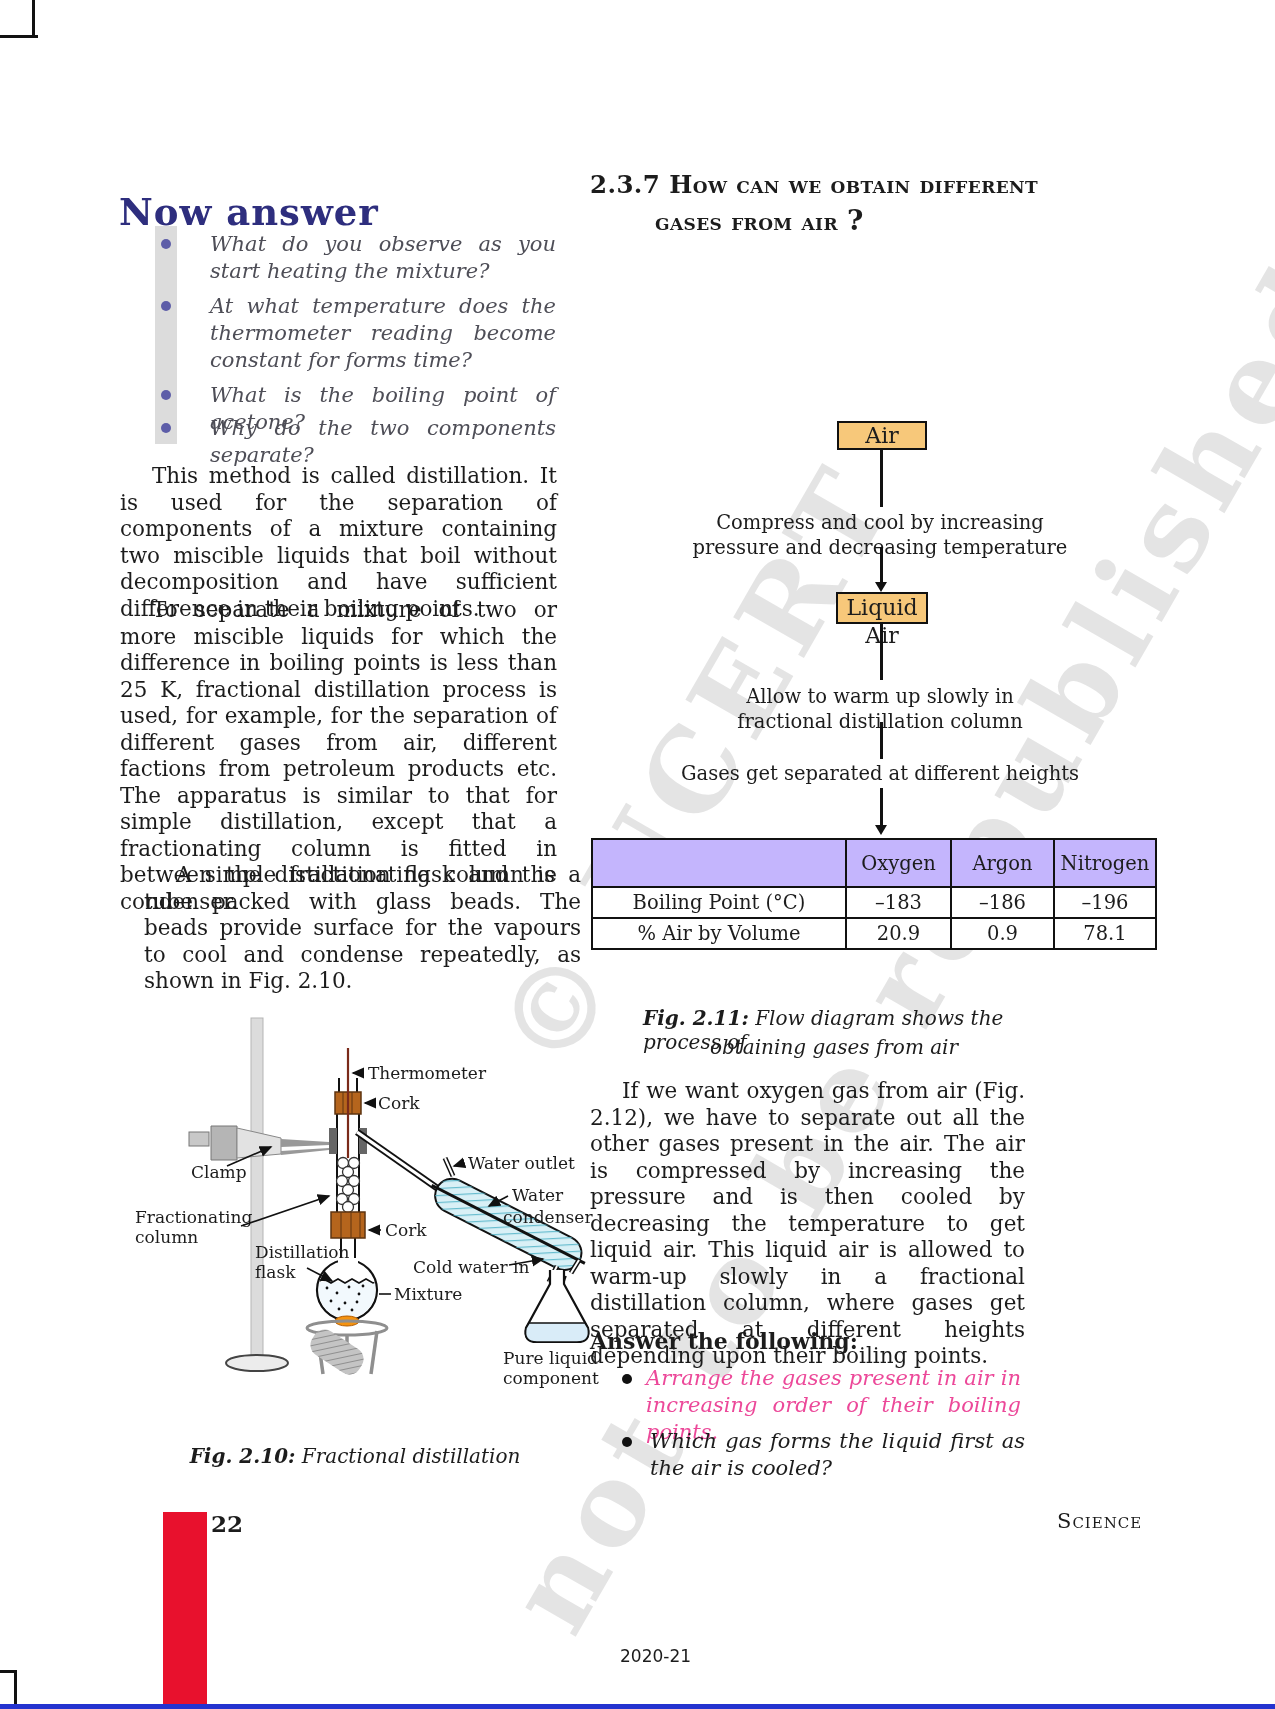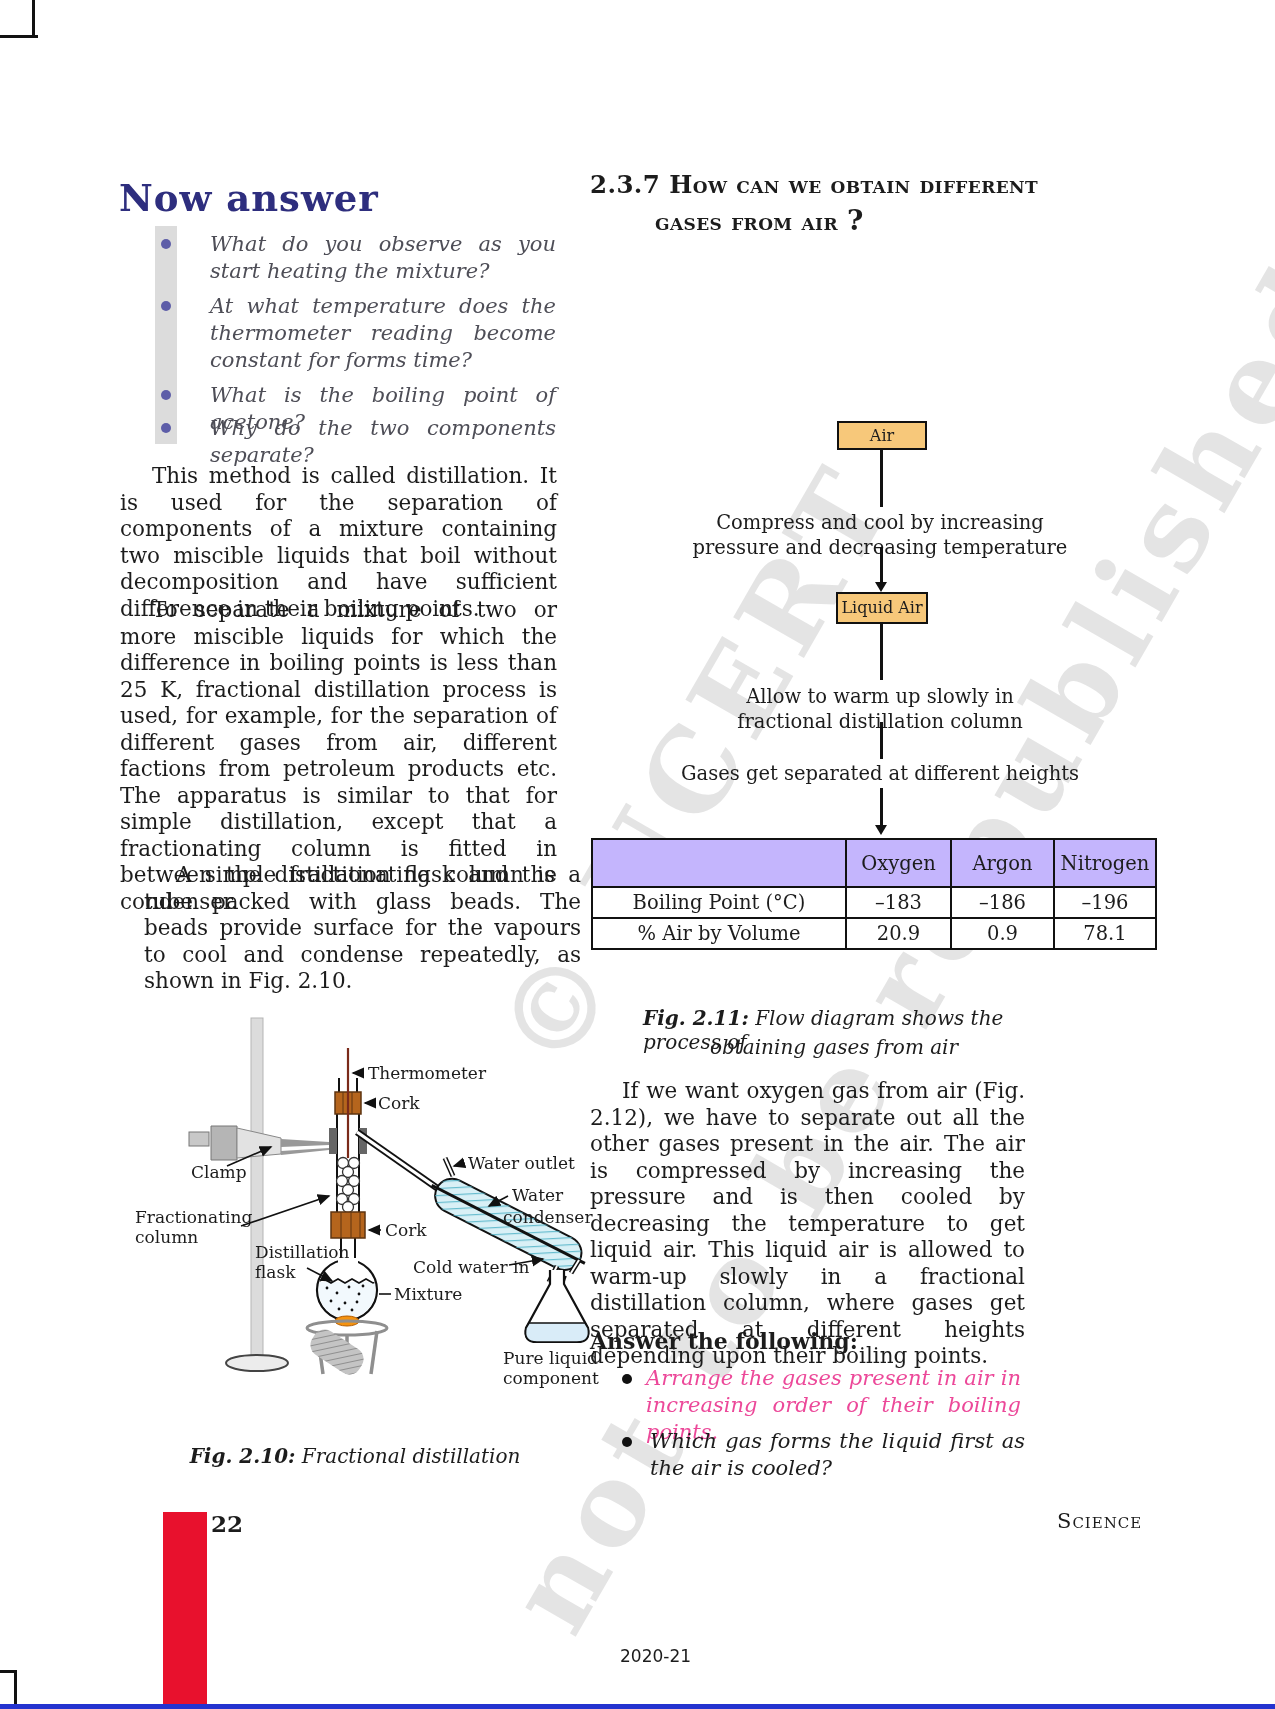--- a/index.html
+++ b/index.html
@@ -6,38 +6,38 @@
   #page{position:relative;width:1275px;height:1709px;background:#ffffff;overflow:hidden;
         font-family:"DejaVu Serif","Liberation Serif",serif;color:#1c1c1c;}
   .abs{position:absolute;}
   
   .wm{position:absolute;z-index:0;color:rgba(90,90,90,0.16);font-weight:bold;
       white-space:nowrap;transform:rotate(-60deg);letter-spacing:10px;font-size:112px;}
   #content{position:absolute;left:0;top:0;width:1275px;height:1709px;z-index:1;}
   
   .crop{position:absolute;background:#111;}
   
-  .now-title{left:119px;top:176px;font-size:37px;font-weight:bold;color:#2e2e7e;letter-spacing:1px;}
+  .now-title{left:119px;top:190px;font-size:37px;font-weight:bold;color:#2e2e7e;letter-spacing:1px;}
   .qstrip{left:155px;top:226px;width:22px;height:218px;background:#dcdcdc;}
   .qdot{position:absolute;width:10px;height:10px;border-radius:50%;background:#5d5da8;}
   .question{position:absolute;left:210px;width:346px;font-size:21px;line-height:27px;
             font-style:italic;color:#4e4e57;text-align:justify;}
   .bodytext{position:absolute;width:437px;font-size:21.5px;line-height:26.5px;text-align:justify;}
   .indent{text-indent:32px;}
   .figcap{font-size:20px;font-style:italic;}
   .figcap b{font-style:italic;}
   
   .sec-head{position:absolute;font-weight:bold;font-size:24.5px;letter-spacing:0.4px;}
   .sc{font-variant:small-caps;}
   .qmark{font-size:28px;font-weight:bold;}
   .flowline{position:absolute;width:2.5px;background:#111;}
   .ah{position:absolute;width:0;height:0;border-left:6px solid transparent;
       border-right:6px solid transparent;border-top:10px solid #111;}
   .flowbox{position:absolute;background:#f7c87a;border:2.5px solid #111;text-align:center;
-           font-size:16px;}
+           font-size:22px;}
   .flowtext{position:absolute;text-align:center;font-size:19.5px;line-height:25px;}
   table.gas{position:absolute;left:591px;top:838px;border-collapse:collapse;
             font-size:19.5px;table-layout:fixed;}
   table.gas td,table.gas th{border:2.2px solid #111;text-align:center;padding:0 4px;
             font-weight:normal;}
   table.gas .hdr{background:#c4b5fd;height:48px;}
   table.gas .r{height:31px;background:#fff;}
   
   .redbar{left:163px;top:1512px;width:44px;height:197px;background:#e8112d;}
   .pagenum{left:211px;top:1510px;font-size:23px;font-weight:bold;}

